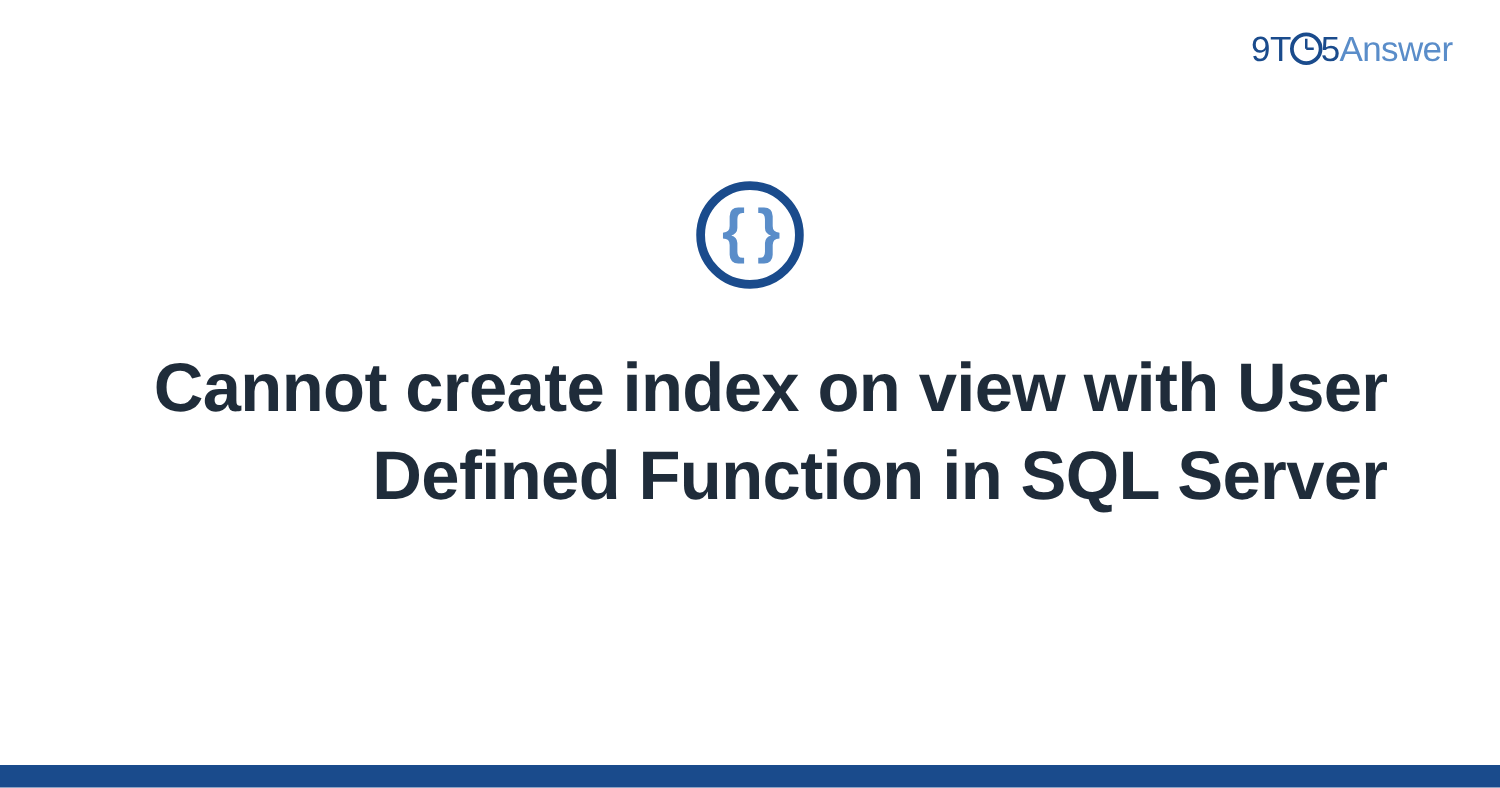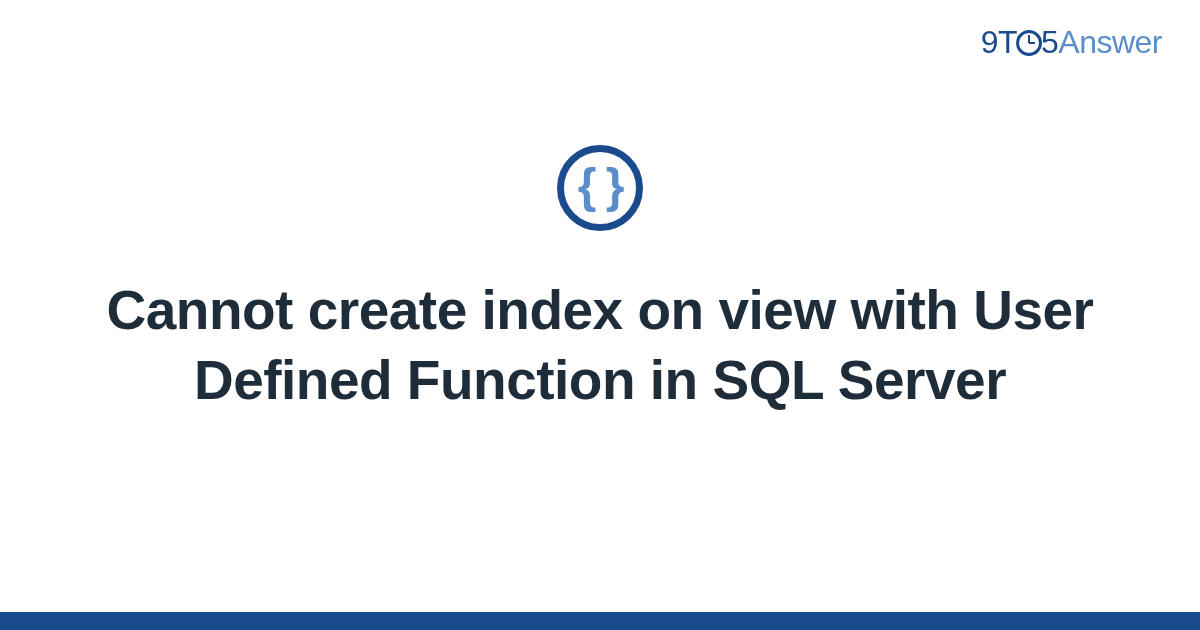--- a/index.html
+++ b/index.html
@@ -12,21 +12,21 @@
       height: 630px;
       background: #ffffff;
       font-family: -apple-system, BlinkMacSystemFont, "Segoe UI", Helvetica, Arial, sans-serif;
       position: relative;
       overflow: hidden;
     }
     .logo {
       position: absolute;
       top: 24px;
       right: 38px;
-      font-size: 32px;
+      font-size: 28px;
       font-weight: 400;
       letter-spacing: -0.5px;
     }
     .logo .nine {
       color: #1a4b8c;
       font-weight: 500;
     }
     .logo .t {
       color: #1a4b8c;
       font-weight: 500;
@@ -91,21 +91,21 @@
       line-height: 1;
       font-family: "Segoe UI", Arial, sans-serif;
       margin-top: -4px;
     }
     .title {
       position: absolute;
       top: 275px;
       left: 50%;
       transform: translateX(-50%);
       width: 1020px;
-      text-align: center;
+      text-align: right;
       font-size: 55px;
       font-weight: 700;
       line-height: 1.28;
       color: #1f2c3a;
       letter-spacing: -0.5px;
     }
     .bottom-bar {
       position: absolute;
       bottom: 0;
       left: 0;

